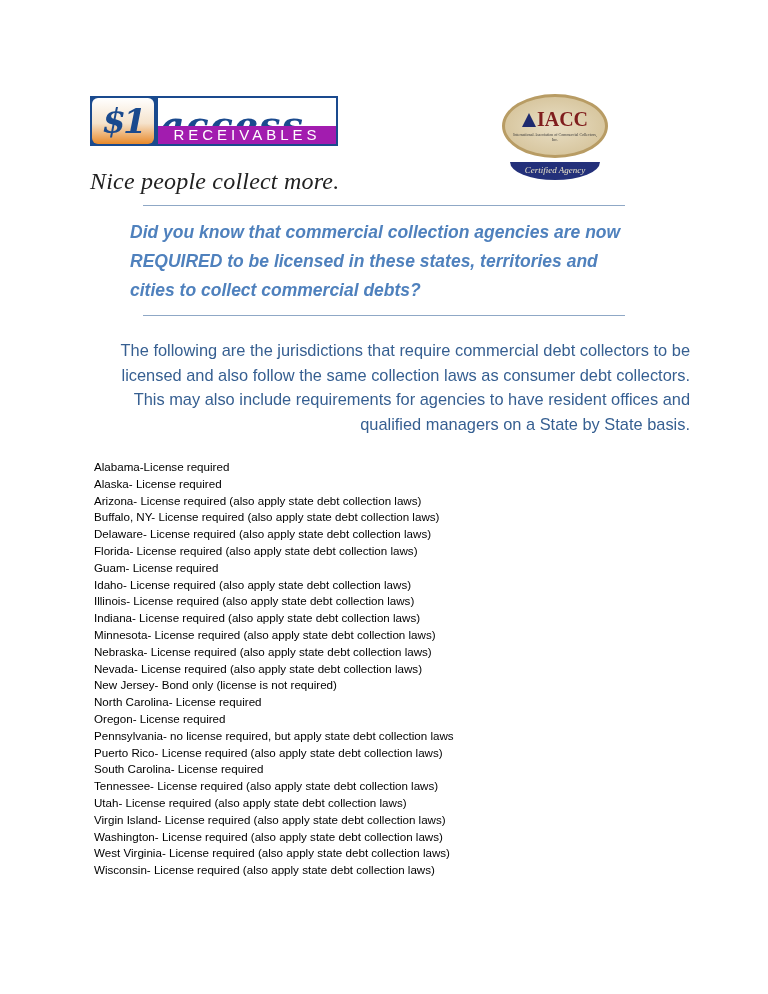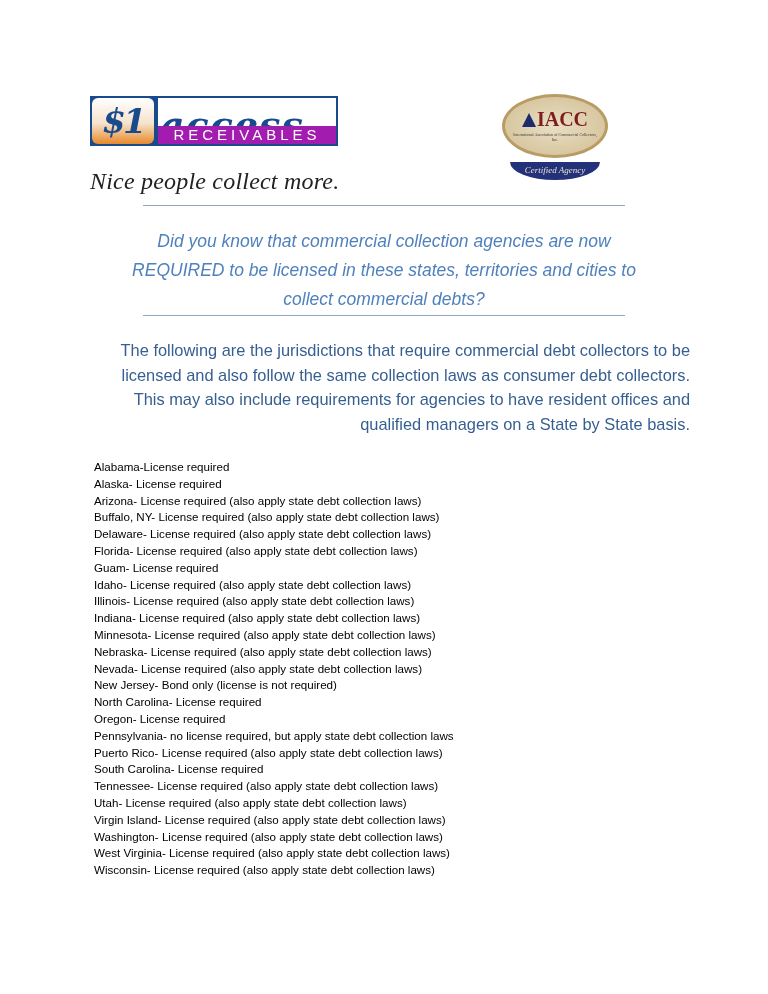--- a/index.html
+++ b/index.html
@@ -14,21 +14,21 @@
     .logo-tagline { position:absolute; left:0; top:52px; font-family:"Liberation Serif", serif; font-style:italic; font-size:24px; color:#222; white-space:nowrap; letter-spacing:0.2px;margin-top:20px; }
 
     .badge { position:absolute; left:500px; top:94px; width:110px; height:78px; }
     .badge-oval { position:absolute; left:2px; top:0; width:106px; height:64px; border-radius:50%; background:radial-gradient(ellipse at center,#e9dfc6 0%,#d8c7a0 70%,#c4ae7e 100%); border:3px solid #b89c64; box-sizing:border-box; }
     .badge-title { position:absolute; left:0; width:110px; top:14px; text-align:center; font-family:"Liberation Serif", serif; font-weight:bold; font-size:20px; color:#7f1d1d; }
     .badge-tri { display:inline-block; width:0; height:0; border-left:7px solid transparent; border-right:7px solid transparent; border-bottom:14px solid #1e2a6e; margin-right:1px; vertical-align:-1px; }
     .badge-sub { position:absolute; left:10px; width:90px; top:38px; text-align:center; font-family:"Liberation Serif", serif; font-size:4px; color:#3a3a3a; line-height:5px; }
     .badge-ribbon { position:absolute; left:10px; top:52px; width:90px; height:18px; background:#23307a; border-radius:0 0 50% 50% / 0 0 100% 100%; color:#e8e2c8; font-family:"Liberation Serif", serif; font-style:italic; font-size:9px; text-align:center; line-height:16px;margin-top:16px; }
 
     .rule { position:absolute; left:143px; width:482px; height:1px; background:#8fa8c6; }
-    .headline { position:absolute; left:130px; width:508px; top:218px; text-align:center; font-family:"Liberation Sans", sans-serif; font-style:italic; font-weight:normal; font-size:17.5px; line-height:29px; color:#4f81bd;margin-top:9px; }
+    .headline { position:absolute; left:130px; width:508px; top:218px; text-align:left; font-family:"Liberation Sans", sans-serif; font-style:italic; font-weight:bold; font-size:17.5px; line-height:29px; color:#4f81bd; }
 
     .intro { position:absolute; left:90px; top:338px; width:600px; font-family:"Liberation Sans", sans-serif; font-size:16.4px; line-height:24.5px; color:#365f91; }
 
     .list { position:absolute; left:86px; top:451px; width:600px; margin:8px; padding:0; list-style:none; font-family:Liberation Sans, sans-serif; font-size:11.6px; line-height:16.8px; color:#000; }
     .list li { white-space:nowrap; }
   </style>
 </head>
 <body>
 
 <div class="logo-access">

